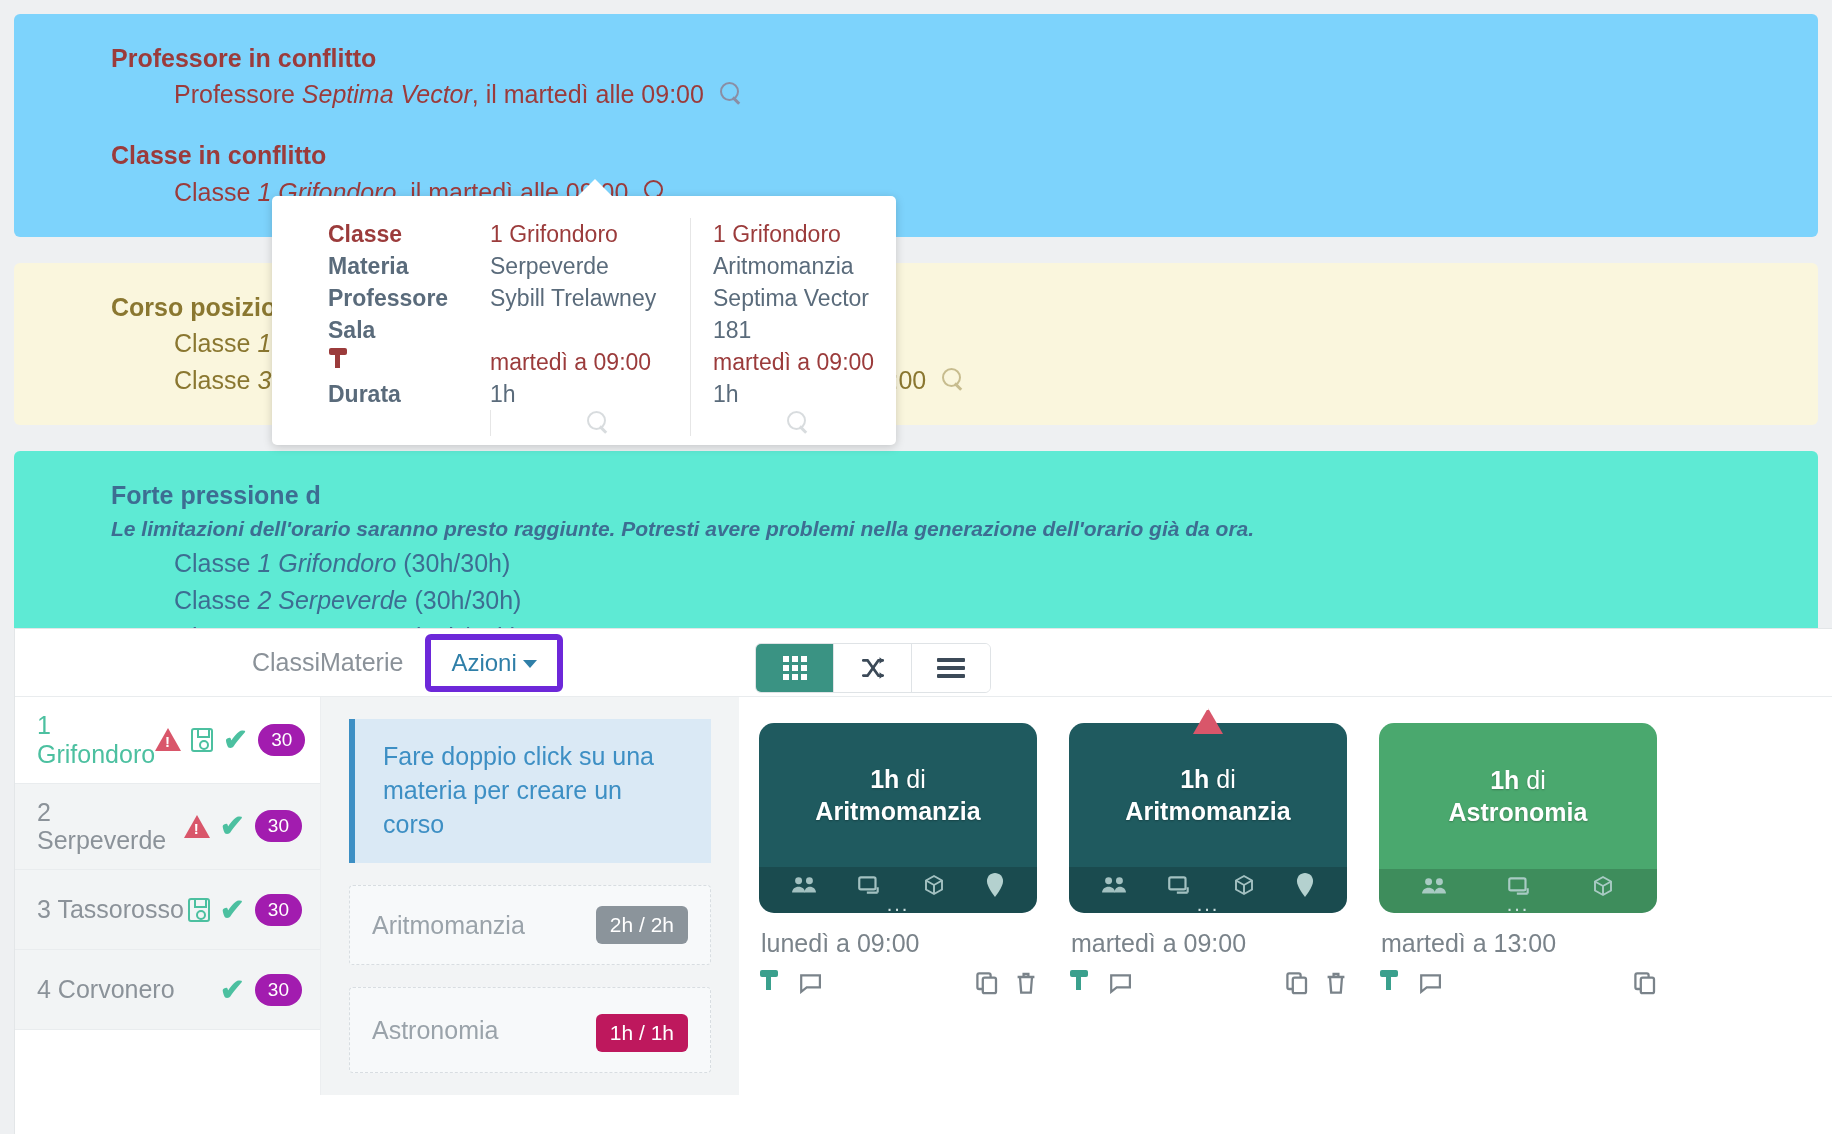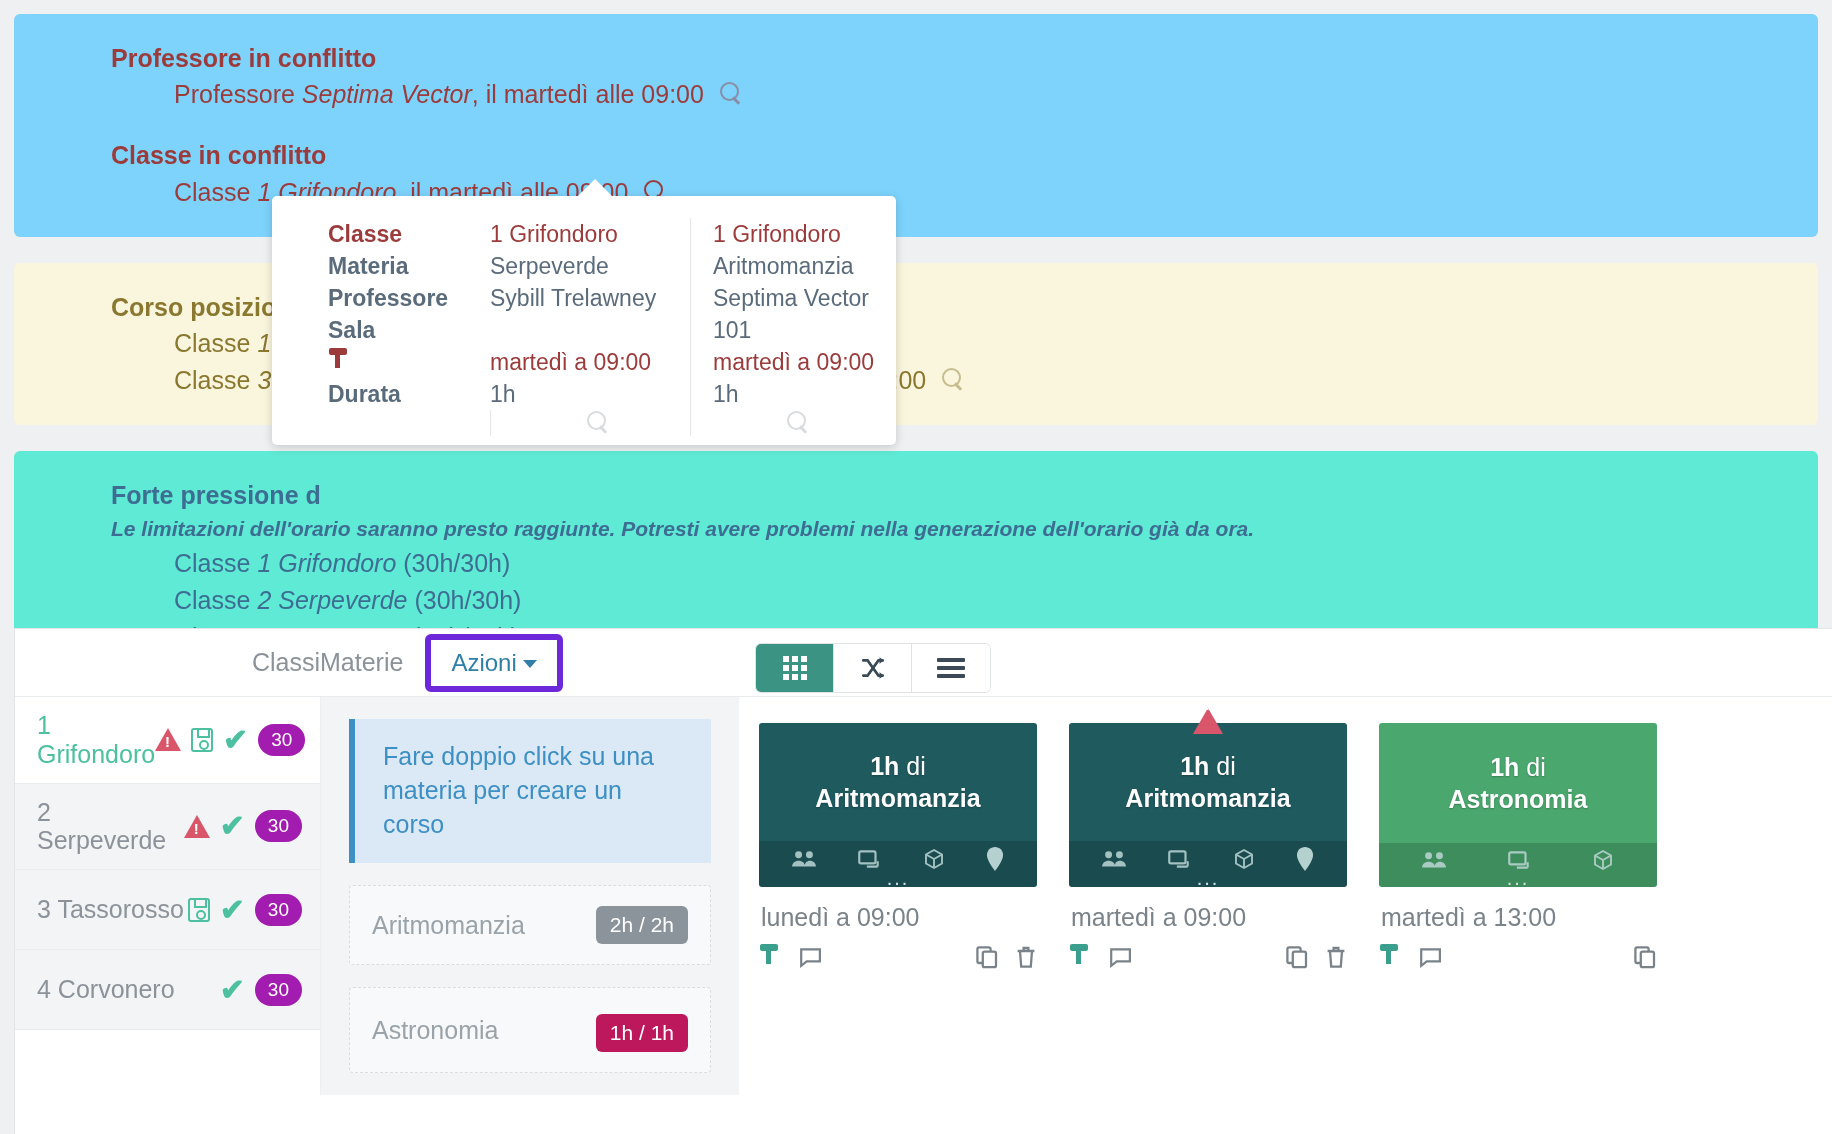--- a/index.html
+++ b/index.html
@@ -219,22 +219,22 @@
     font-size: 25px; color: #9aa3aa;
     cursor: pointer;
   }
   .subj-badge { background: #8b949b; color:#fff; border-radius: 6px; font-size: 21px; padding: 7px 14px; }
   .subj-badge.green { background: #be185d; margin-top: 6px; }
 
   
   .cards { display: flex; gap: 32px; padding: 26px 0 0 20px; position: relative; }
   .card-wrap { width: 278px; position: relative; }
   .card {
-    border-radius: 3px; overflow: hidden;
-    height: 164px;
+    border-radius: 15px; overflow: hidden;
+    height: 190px;
     display: flex; flex-direction: column;
     cursor: pointer;
     justify-content: flex-end;
   }
   .card.teal { background: #1f5a5f; }
   .card.green { background: #4aa86e; }
   .card-top {
     flex: 1; display: flex; align-items: center; justify-content: center;
     color: #fff; font-size: 25px; text-align: center; line-height: 1.3;
     text-shadow: 0 1px 2px rgba(0,0,0,.25);
@@ -310,21 +310,21 @@
       <div class="pop-lab">Materia</div>
       <div class="pop-val">Serpeverde</div>
       <div class="pop-val pop-col-sep">Aritmomanzia</div>
 
       <div class="pop-lab">Professore</div>
       <div class="pop-val">Sybill Trelawney</div>
       <div class="pop-val pop-col-sep">Septima Vector</div>
 
       <div class="pop-lab">Sala</div>
       <div class="pop-val"></div>
-      <div class="pop-val pop-col-sep">101</div>
+      <div class="pop-val pop-col-sep">181</div>
 
       <div class="pop-lab"><span class="pin"></span></div>
       <div class="pop-val red">martedì a 09:00</div>
       <div class="pop-val red pop-col-sep">martedì a 09:00</div>
 
       <div class="pop-lab">Durata</div>
       <div class="pop-val">1h</div>
       <div class="pop-val pop-col-sep">1h</div>
     </div>
     <div class="pop-foot">

